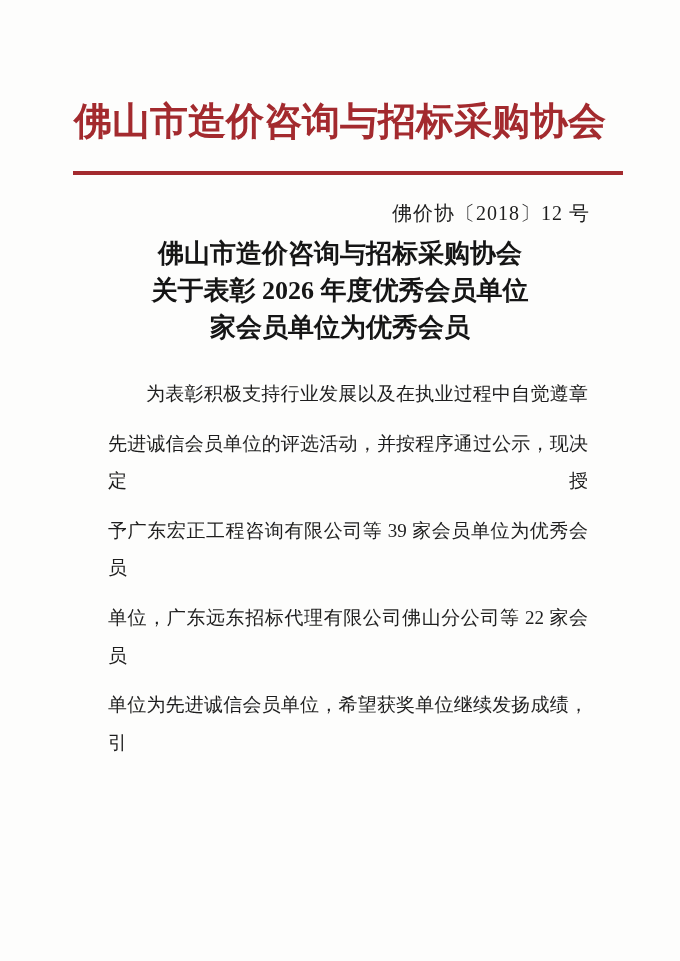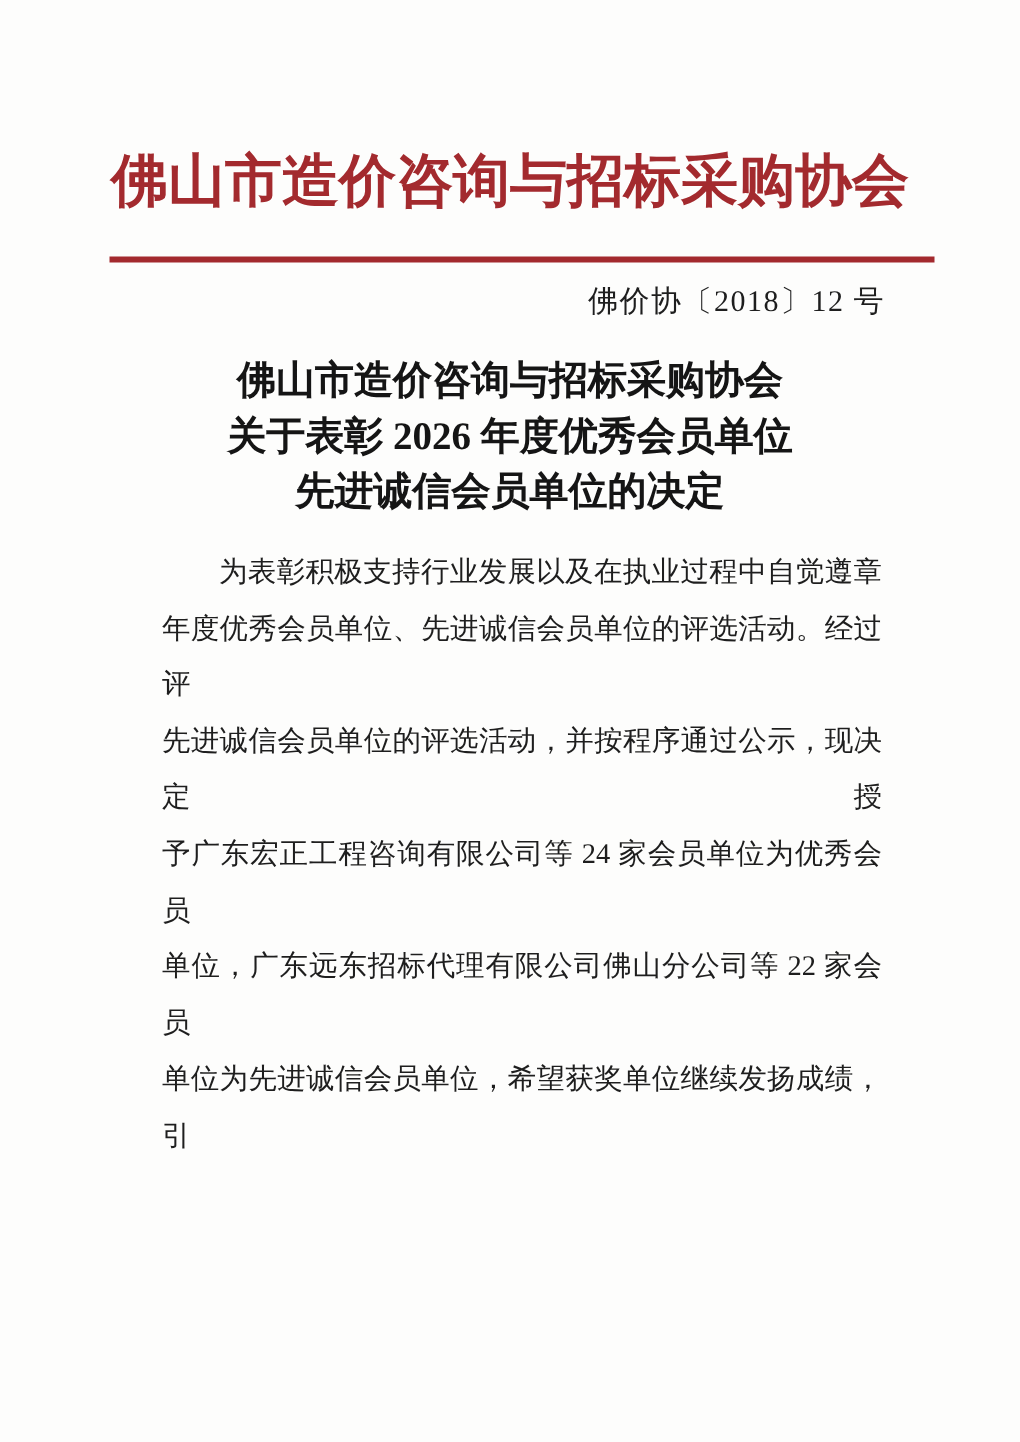--- a/index.html
+++ b/index.html
@@ -29,21 +29,21 @@
   
   .red-line {
     position: absolute;
     top: 171px; left: 73px;
     width: 550px; height: 4px;
     background: var(--accent-red, #a32a2e);
   }
   
   .doc-number {
     position: absolute;
-    top: 187px; right: 90px;
+    top: 200px; right: 90px;
     font-size: 20px;
     letter-spacing: 1px;
     color: var(--body-black, #202020);
   }
   
   .doc-title {
     position: absolute;
     top: 235px; left: 8px; width: 664px;
     text-align: center;
     font-weight: 700;
@@ -55,43 +55,43 @@
   .body-block {
     position: absolute;
     top: 363px; left: 108px; width: 480px;
     font-size: 19px;
     line-height: 37.6px;
     color: var(--body-black, #1e1e1e);
   }
   .pline {
     text-align: justify;
     text-align-last: justify;
+    margin-top: 12px;
   }
   .pline.first { text-indent: 2em; }
 </style>
 </head>
 <body>
 
 <div class="page">
 
   <div class="org-name">佛山市造价咨询与招标采购协会</div>
 
   <div class="red-line"></div>
 
   <div class="doc-number">佛价协〔2018〕12 号</div>
 
   <div class="doc-title">
     <div>佛山市造价咨询与招标采购协会</div>
     <div>关于表彰 2026 年度优秀会员单位</div>
-    <div>先进诚信会员单位的决定</div>
+    <div>家会员单位为优秀会员</div>
   </div>
 
   <div class="body-block">
     <div class="pline first">为表彰积极支持行业发展以及在执业过程中自觉遵章</div>
-    <div class="pline">年度优秀会员单位、先进诚信会员单位的评选活动。经过评</div>
     <div class="pline">先进诚信会员单位的评选活动，并按程序通过公示，现决定授</div>
-    <div class="pline">予广东宏正工程咨询有限公司等 24 家会员单位为优秀会员</div>
+    <div class="pline">予广东宏正工程咨询有限公司等 39 家会员单位为优秀会员</div>
     <div class="pline">单位，广东远东招标代理有限公司佛山分公司等 22 家会员</div>
     <div class="pline">单位为先进诚信会员单位，希望获奖单位继续发扬成绩，引</div>
 
   </div>
 
 </div>
 
 </body></html>

